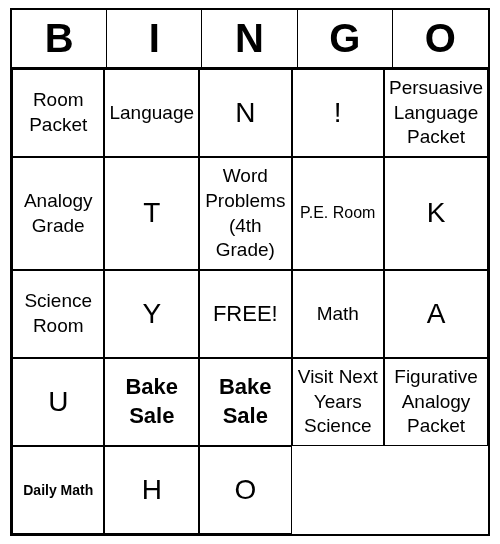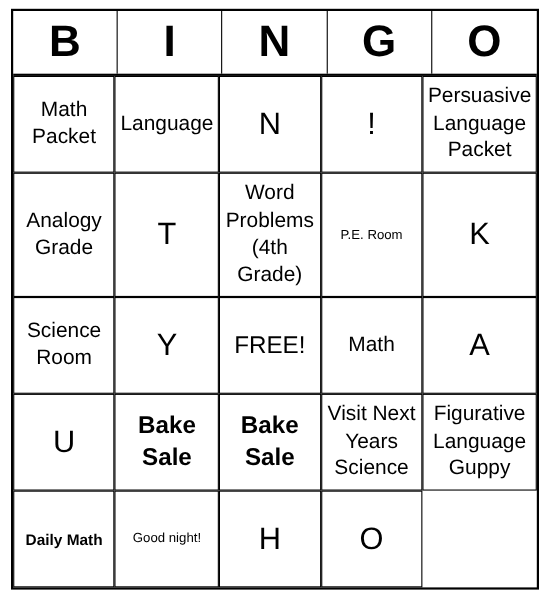--- a/index.html
+++ b/index.html
@@ -44,21 +44,21 @@
       text-align: center;
       padding: 6px 4px;
       font-size: 19px;
       line-height: 1.3;
     }
     .bingo-cell.large-text {
       font-size: 28px;
       font-weight: normal;
     }
     .bingo-cell.medium-text {
-      font-size: 12px;
+      font-size: 16px;
     }
     .bingo-cell.bake-sale {
       font-size: 22px;
       font-weight: bold;
     }
     .bingo-cell.daily-math {
       font-size: 14px;
       font-weight: bold;
     }
     .bingo-cell.free {
@@ -71,38 +71,37 @@
 
 <div class="bingo-card">
   <div class="bingo-header">
   <div class="bingo-header-cell">B</div>
       <div class="bingo-header-cell">I</div>
       <div class="bingo-header-cell">N</div>
       <div class="bingo-header-cell">G</div>
       <div class="bingo-header-cell">O</div>
     </div>
   <div class="bingo-grid">
-  <div class="bingo-cell">Math Packet</div>
+  <div class="bingo-cell">Room Packet</div>
       <div class="bingo-cell">Language</div>
       <div class="bingo-cell large-text">N</div>
       <div class="bingo-cell large-text">!</div>
       <div class="bingo-cell">Persuasive Language Packet</div>
       <div class="bingo-cell">Analogy Grade</div>
       <div class="bingo-cell large-text">T</div>
       <div class="bingo-cell">Word Problems (4th Grade)</div>
       <div class="bingo-cell medium-text">P.E. Room</div>
       <div class="bingo-cell large-text">K</div>
       <div class="bingo-cell">Science Room</div>
       <div class="bingo-cell large-text">Y</div>
       <div class="bingo-cell free">FREE!</div>
       <div class="bingo-cell">Math</div>
       <div class="bingo-cell large-text">A</div>
       <div class="bingo-cell large-text">U</div>
       <div class="bingo-cell bake-sale">Bake Sale</div>
       <div class="bingo-cell bake-sale">Bake Sale</div>
       <div class="bingo-cell">Visit Next Years Science</div>
-      <div class="bingo-cell">Figurative Language Guppy</div>
+      <div class="bingo-cell">Figurative Analogy Packet</div>
       <div class="bingo-cell daily-math">Daily Math</div>
-      <div class="bingo-cell medium-text">Good night!</div>
       <div class="bingo-cell large-text">H</div>
       <div class="bingo-cell large-text">O</div>
     </div>
 </div>
 
 </body></html>

